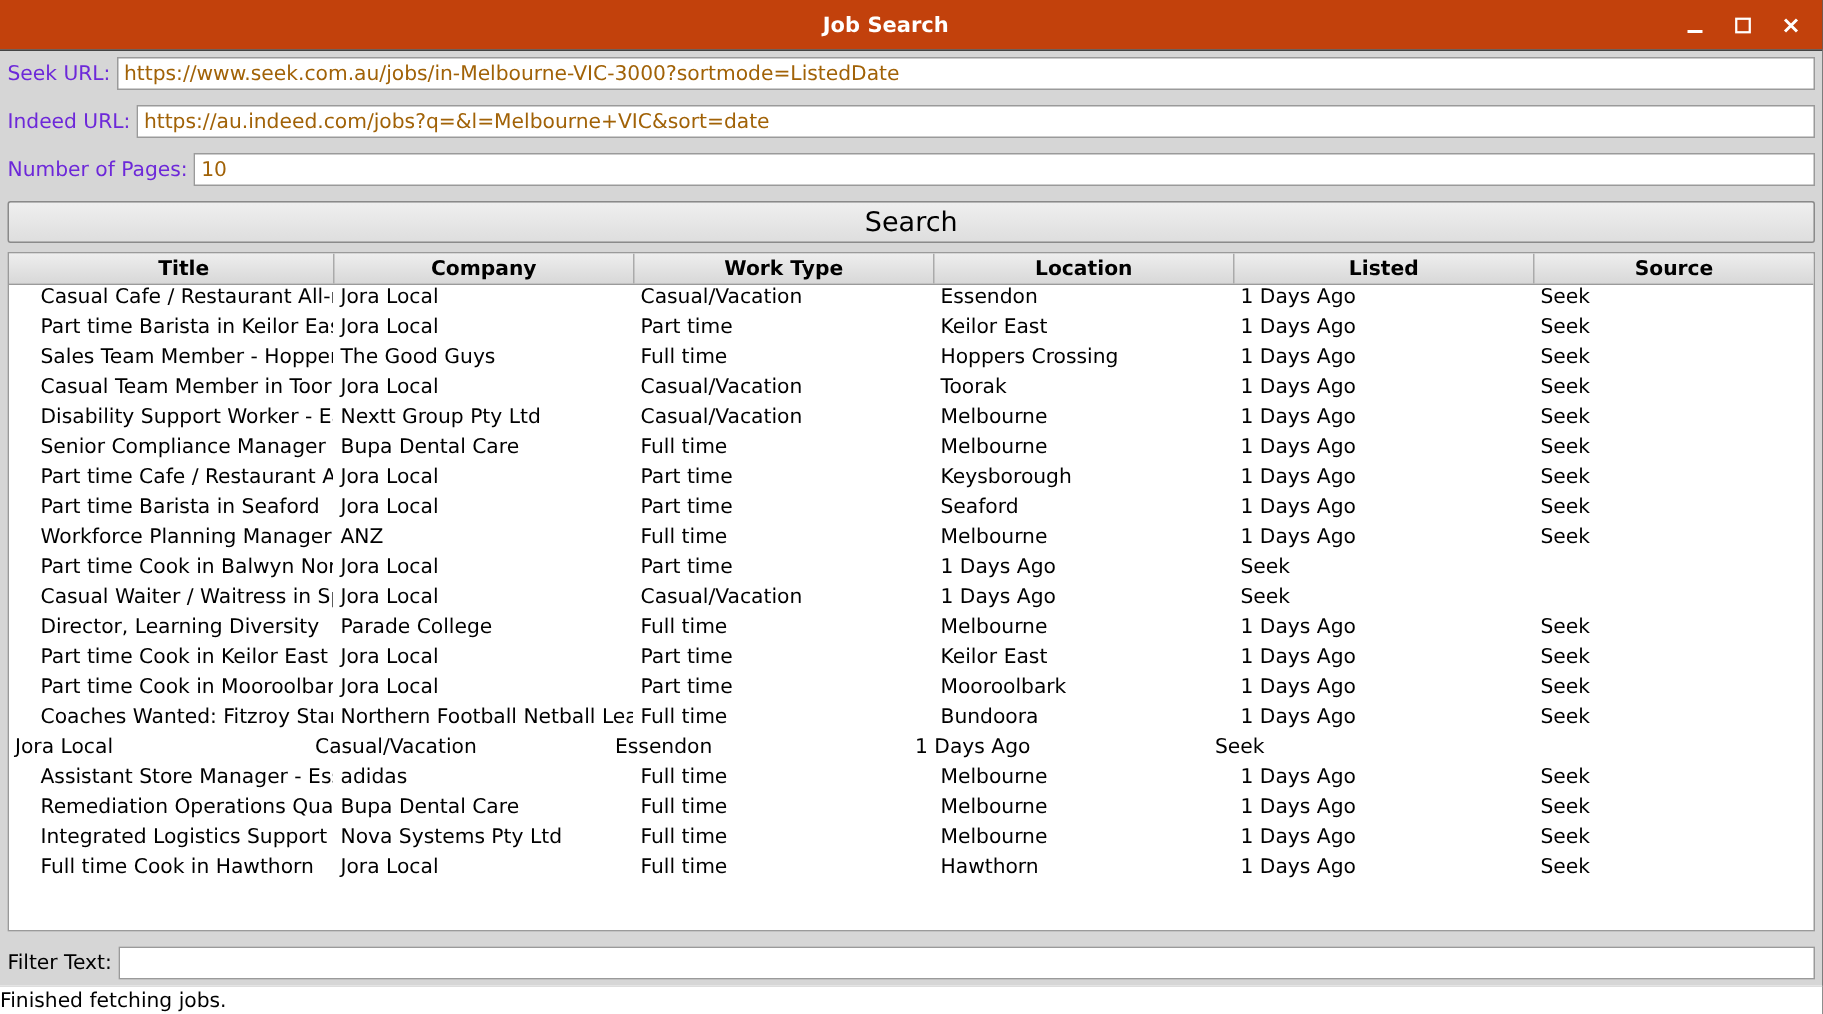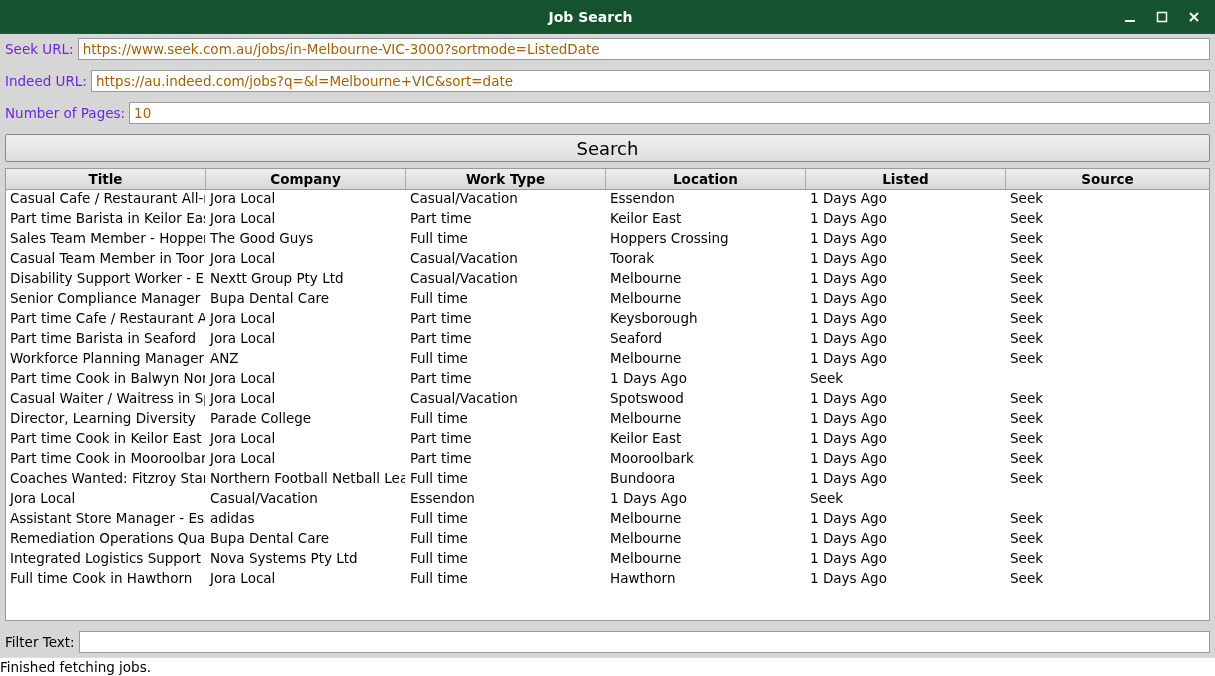--- a/index.html
+++ b/index.html
@@ -12,21 +12,21 @@
     overflow: hidden;
   }
   .window {
     width: 1215px;
     height: 676px;
     background: #000;
     display: flex;
     flex-direction: column;
   }
   .titlebar {
-    background: #14532d;
+    background: #c2410c;
     height: 33px;
     display: flex;
     align-items: center;
     color: #fff;
     font-weight: bold;
     font-size: 14px;
     position: relative;
     flex-shrink: 0;
   }
   .titlebar .title {
@@ -121,21 +121,21 @@
     height: 20px;
     font-size: 13.5px;
     color: #000;
   }
   .td {
     padding: 0 4px;
     white-space: nowrap;
     overflow: hidden;
     border-right: 1px solid transparent;
   }
-  .c-title    { width: 200px; }
+  .c-title    { width: 200px; margin-left: 17px; }
   .c-company  { width: 200px; }
   .c-worktype { width: 200px; }
   .c-location { width: 200px; }
   .c-listed   { width: 200px; }
   .c-source   { flex: 1; }
   .filter-row {
     display: flex;
     align-items: center;
     margin-bottom: 4px;
   }
@@ -291,21 +291,20 @@
             <div class="td c-title">Part time Cook in Balwyn Nor</div>
             <div class="td c-company">Jora Local</div>
             <div class="td c-worktype">Part time</div>
             <div class="td c-listed">1 Days Ago</div>
             <div class="td c-source">Seek</div>
           </div>
           <div class="trow">
             <div class="td c-title">Casual Waiter / Waitress in Sp</div>
             <div class="td c-company">Jora Local</div>
             <div class="td c-worktype">Casual/Vacation</div>
-            <div class="td c-location">Spotswood</div>
             <div class="td c-listed">1 Days Ago</div>
             <div class="td c-source">Seek</div>
           </div>
           <div class="trow">
             <div class="td c-title">Director, Learning Diversity</div>
             <div class="td c-company">Parade College</div>
             <div class="td c-worktype">Full time</div>
             <div class="td c-location">Melbourne</div>
             <div class="td c-listed">1 Days Ago</div>
             <div class="td c-source">Seek</div>

